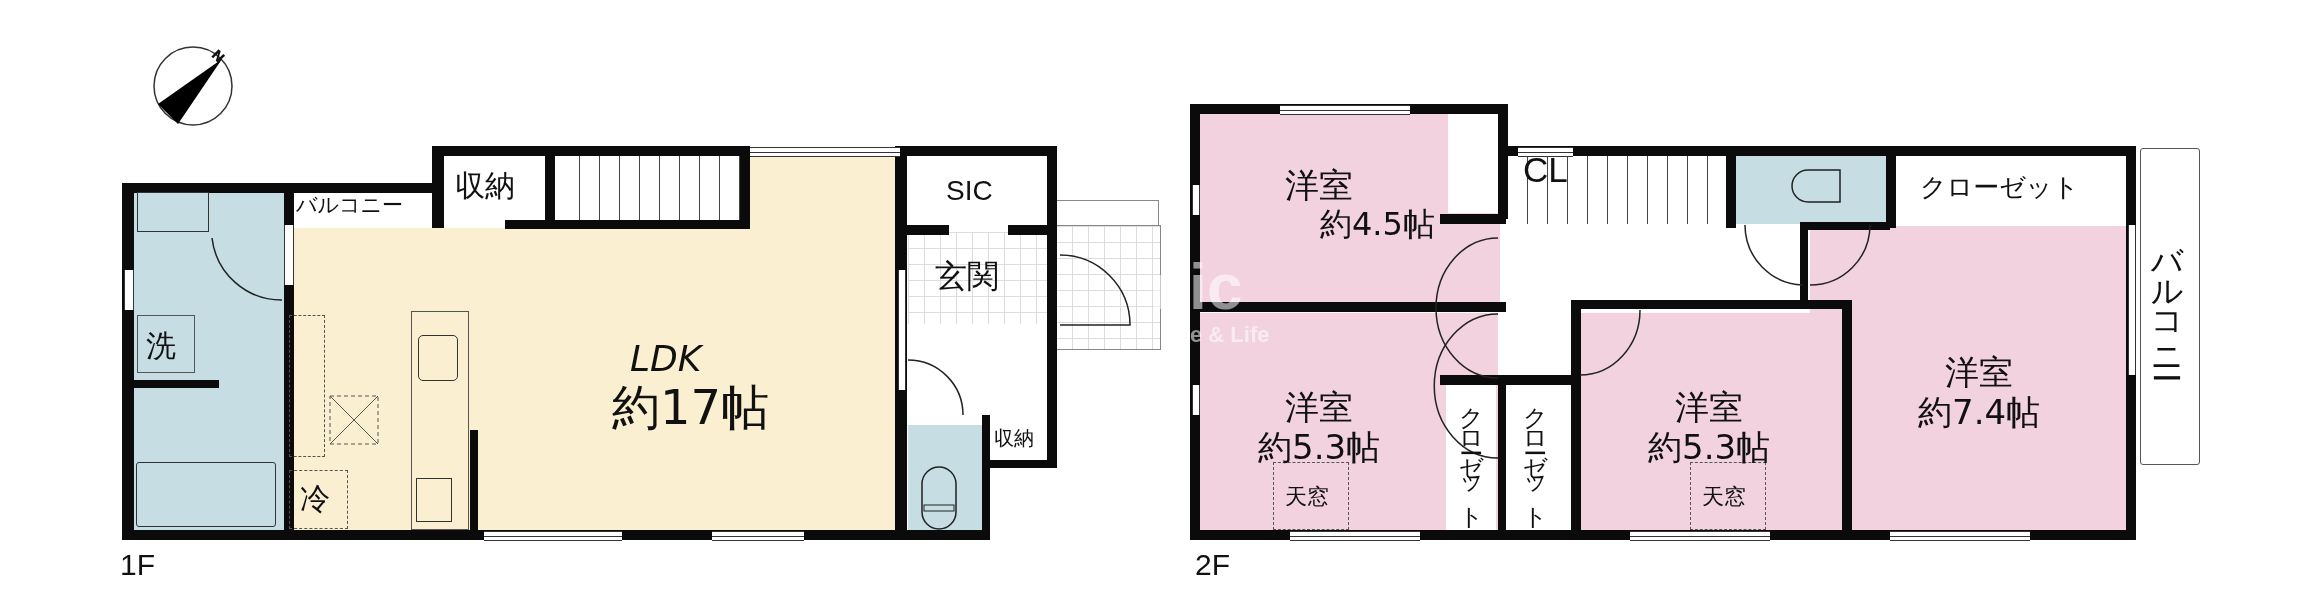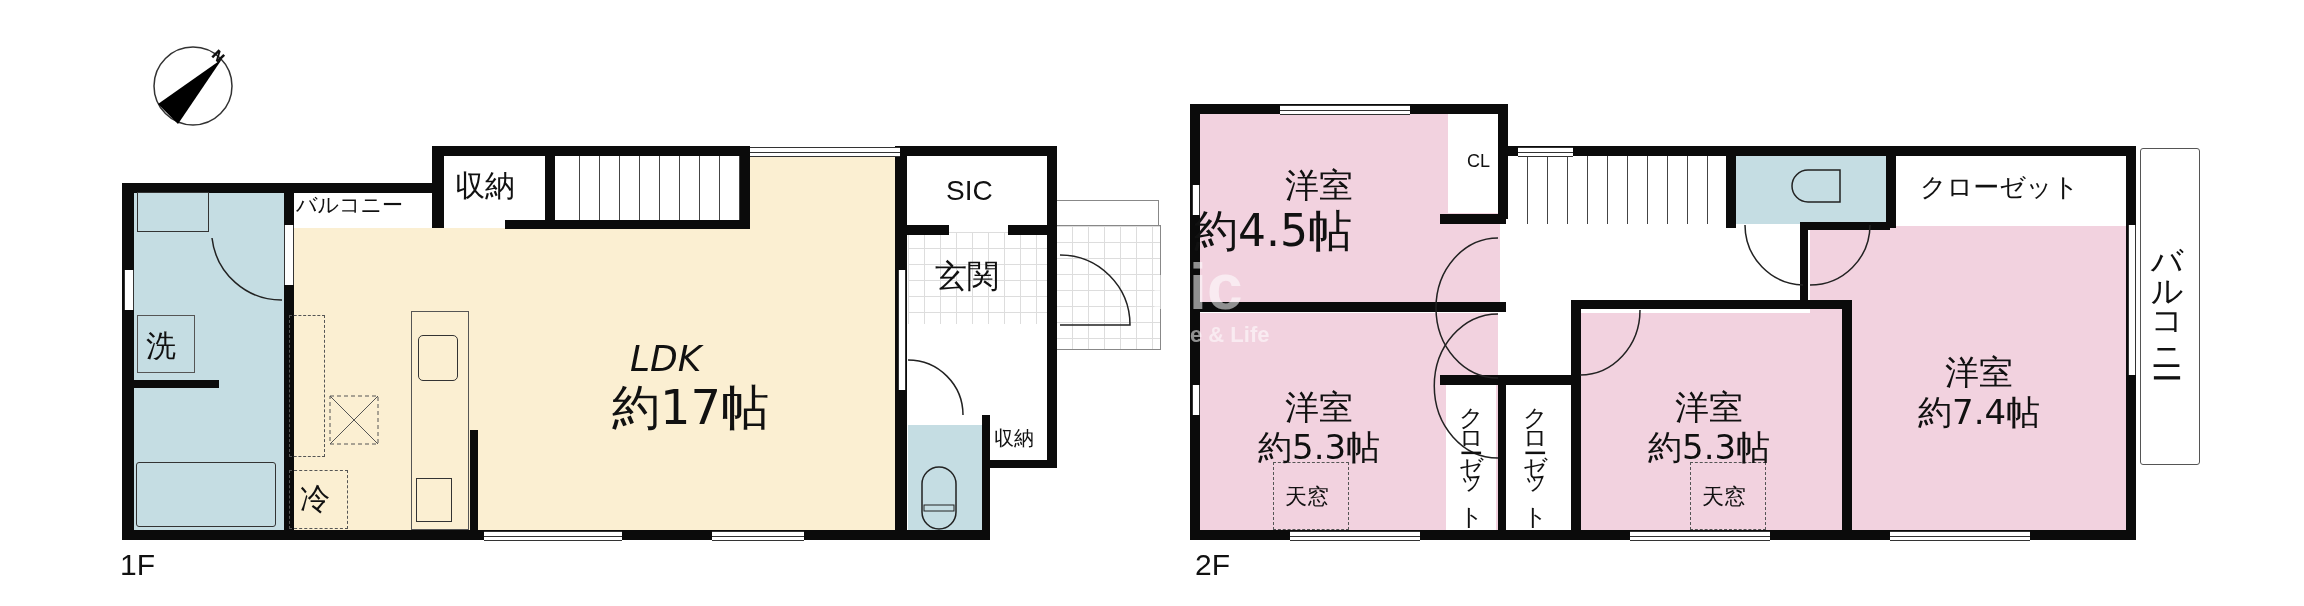--- a/index.html
+++ b/index.html
@@ -169,22 +169,22 @@
   <svg width="80" height="80" style="left:1580px;top:310px;">
     <path d="M60,0 A60,65 0 0 1 0,65" fill="none" stroke="#222" stroke-width="1.5"></path>
   </svg>
   <svg width="60" height="40" style="left:1790px;top:168px;">
     <path d="M50,2 L18,2 A16,16 0 0 0 18,34 L50,34 Z" fill="none" stroke="#222" stroke-width="1.5"></path>
   </svg>
   <div class="dash" style="left:1273px;top:462px;width:74px;height:66px;"></div>
   <div class="dash" style="left:1690px;top:462px;width:74px;height:66px;"></div>
 
   <span class="lbl" style="left:1285px;top:168px;font-size:34px;">洋室</span>
-  <span class="lbl" style="left:1194px;top:208px;font-size:44px;">約4.5帖</span>
-  <span class="lbl" style="left:1467px;top:152px;font-size:18px;font-family:'Liberation Sans',sans-serif;text-align:center;">CL</span>
+  <span class="lbl" style="left:1320px;top:208px;font-size:32px;">約4.5帖</span>
+  <span class="lbl" style="left:1523px;top:152px;font-size:35px;font-family:'Liberation Sans',sans-serif;text-align:center;">CL</span>
   <span class="lbl" style="left:1285px;top:390px;font-size:34px;">洋室</span>
   <span class="lbl" style="left:1258px;top:430px;font-size:34px;">約5.3帖</span>
   <span class="lbl" style="left:1285px;top:485px;font-size:22px;">天窓</span>
   <span class="lbl vtext" style="left:1458px;top:390px;font-size:24px;">クローゼット</span>
   <span class="lbl vtext" style="left:1522px;top:390px;font-size:24px;">クローゼット</span>
   <span class="lbl" style="left:1675px;top:390px;font-size:34px;">洋室</span>
   <span class="lbl" style="left:1648px;top:430px;font-size:34px;">約5.3帖</span>
   <span class="lbl" style="left:1702px;top:485px;font-size:22px;">天窓</span>
   <span class="lbl" style="left:1920px;top:174px;font-size:26px;">クローゼット</span>
   <span class="lbl" style="left:1945px;top:355px;font-size:34px;">洋室</span>

